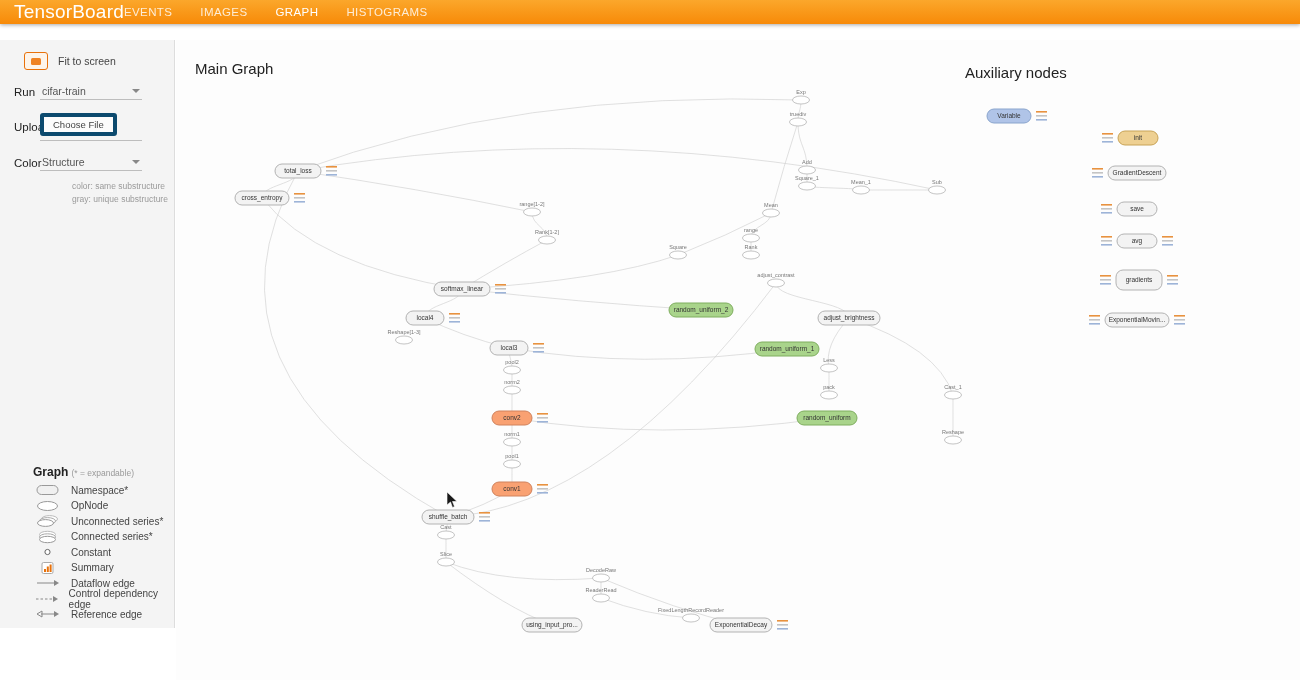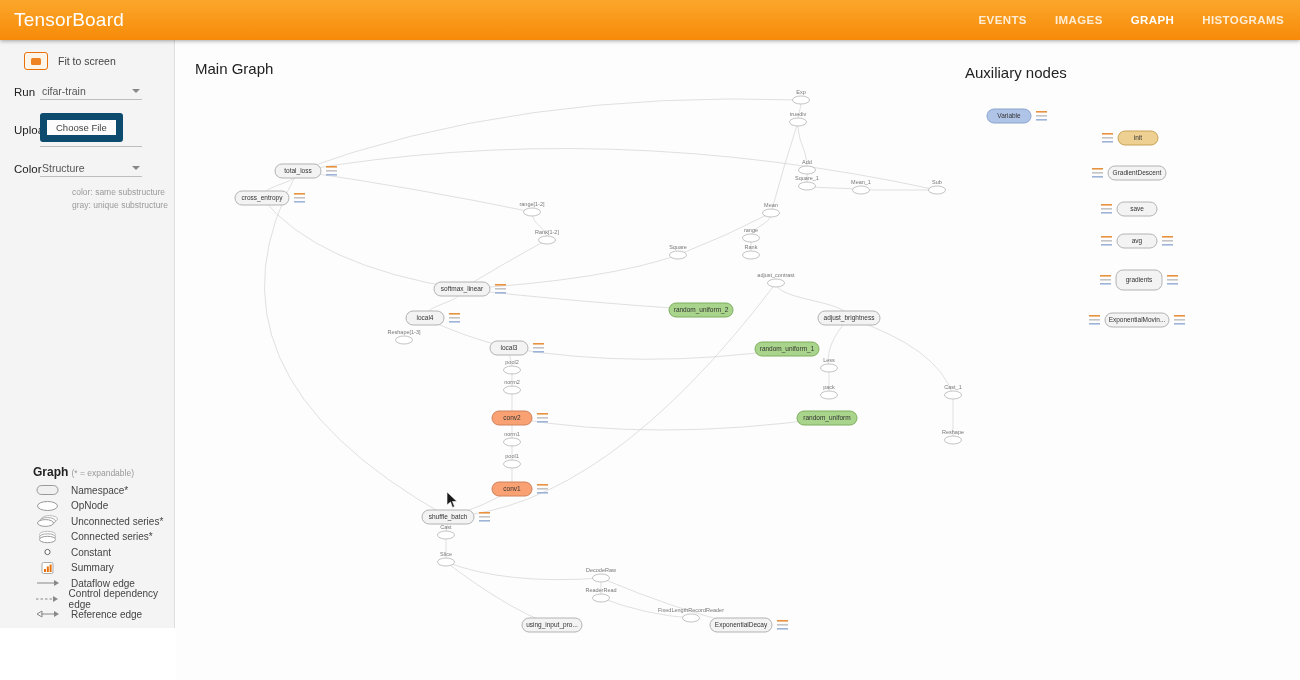--- a/index.html
+++ b/index.html
@@ -1,47 +1,47 @@
 <!DOCTYPE html>
 <html><head>
 <meta charset="utf-8">
 <style>
   * { margin:0; padding:0; box-sizing:border-box; }
   html,body { width:1300px; height:680px; overflow:hidden; background:#fff;
               font-family:"Liberation Sans", sans-serif; }
 
   
-  .header { position:absolute; left:0; top:0; width:1300px; height:40px;
+  .header { position:absolute; left:0; top:0; width:1300px; height:24px;
             background:linear-gradient(180deg,#fba72b 0%,#f78a08 100%);
-            display:flex; align-items:center; justify-content:space-between;
+            display:flex; align-items:center; justify-content:flex-start;
             box-shadow:0 1px 4px rgba(0,0,0,.35); z-index:30; }
   .app-title { color:#fff; font-size:19px; font-weight:500; padding-left:14px; letter-spacing:.2px; }
   .nav { display:flex; gap:28px; padding-right:16px; }
-  .nav-item { color:rgba(255,255,255,.82); font-size:11.5px; font-weight:700;
+  .nav-item { color:rgba(255,255,255,.82); font-size:11.5px; font-weight:400;
               letter-spacing:.4px; cursor:pointer; }
   .nav-item.active { color:#fff; }
 
   
   .sidebar { position:absolute; left:0; top:40px; width:175px; height:588px;
              background:#f4f4f4; border-right:1px solid #ddd; z-index:20;
              display:flex; flex-direction:column; padding:12px 0 6px 0; font-size:11px; color:#333; }
   .side-row { display:flex; align-items:center; margin:0 0 13px 0; }
   .side-row .lbl { width:40px; padding-left:14px; font-size:11.5px; color:#222; }
   .fit-btn { width:24px; height:18px; margin-left:24px; margin-right:10px;
              border:1.5px solid #e8710a; border-radius:3px; background:#fdf4ea;
              display:flex; align-items:center; justify-content:center; cursor:pointer; }
   .fit-btn .inner { width:10px; height:7px; background:#ef8222; border-radius:1.5px; }
   .fit-label { font-size:10.5px; color:#444; }
   .dropdown { width:102px; border-bottom:1px solid #bdbdbd; color:#555; font-size:10.5px;
               display:flex; justify-content:space-between; align-items:center;
               padding:2px 2px; cursor:pointer; }
   .caret { width:0; height:0; border-left:4px solid transparent; border-right:4px solid transparent;
            border-top:4px solid #888; }
   .file-wrap { width:102px; border-bottom:1px solid #bdbdbd; padding-bottom:4px; }
-  .file-btn { font-size:9.5px; color:#444; background:#fcfcfc; border:7px solid #0c4a6e;
+  .file-btn { font-size:9.5px; color:#444; background:#fcfcfc; border:4px solid #0c4a6e;
               border-radius:3px; padding:2px 9px; cursor:pointer; font-family:inherit; }
   .hint { padding-left:72px; font-size:8.5px; color:#9a9a9a; line-height:1.5; margin-top:-4px; }
 
   .legend { margin-top:auto;padding-left:19px; }
   .legend-title { padding-left:14px; margin-bottom:4px; }
   .legend-title b { font-size:12px; color:#222; }
   .legend-title span { font-size:8.5px; color:#999; }
   .legend-item { display:flex; align-items:center; height:15.5px; padding-left:14px; }
   .legend-glyph { width:30px; display:flex; justify-content:center; margin-right:8px; }
   .legend-label { font-size:10px; color:#444; }

